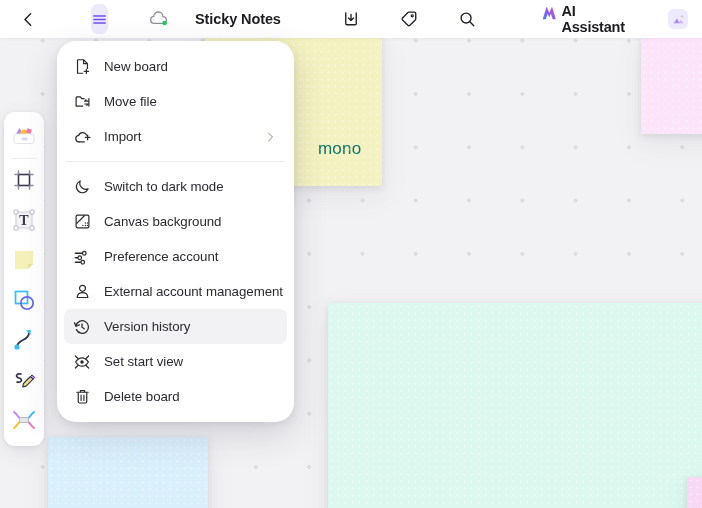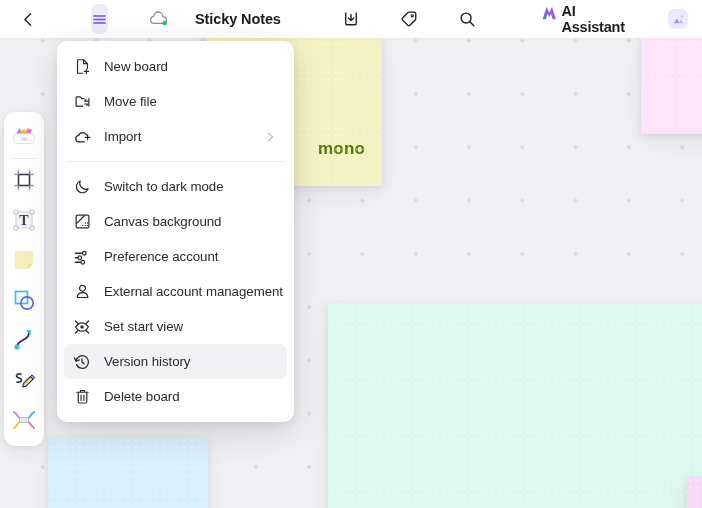--- a/index.html
+++ b/index.html
@@ -27,23 +27,22 @@
   }
   .note-inner::after{
     content:""; position:absolute; inset:0;
     background-image:radial-gradient(circle, rgba(255,255,255,.55) 1.1px, transparent 1.2px);
     background-size:7px 7px;
     opacity:.55; pointer-events:none;
   }
   .note-text {
     position:absolute;
     font-size:17px;
-    color:#4d7c0f;
+    color:#0f766e;
     letter-spacing:.2px;
-    font-weight:bold;
   }
 
   #note-yellow { left:206px; top:34px; width:176px; height:152px; }
   #note-pink   { left:641px; top:34px; width:115px; height:100px; }
   #note-green  { left:328px; top:303px; width:400px; height:228px; }
   #note-blue   { left:48px;  top:437px; width:160px; height:95px; }
   #note-pink2  { left:687px; top:477px; width:60px;  height:60px; }
 
   
   #left-toolbar {
@@ -98,21 +97,21 @@
   #collapse-btn {
     width:22px; height:26px; display:flex; align-items:center; justify-content:center;
     cursor:pointer;
   }
 
   
   #dropdown {
     position:absolute; left:57px; top:41px;
     width:237px;
     background:#ffffff;
-    border-radius:10px;
+    border-radius:19px;
     box-shadow:0 2px 8px rgba(50,50,70,.10), 0 12px 34px rgba(50,50,70,.17);
     padding:8px 7px;
     z-index:40;
   }
   .menu-item {
     display:flex; align-items:center;
     height:35px;
     padding:0 9px;
     border-radius:7px;
     cursor:pointer;
@@ -454,47 +453,47 @@
   <div class="menu-item">
     <span class="mi-icon">
       <svg width="17" height="17" viewBox="0 0 24 24">
         <circle cx="12" cy="7.5" r="4.2" fill="none" stroke="#2b2b33" stroke-width="1.7"></circle>
         <path d="M4.5 20.5 C4.5 15.8, 8 13.5, 12 13.5 C16 13.5, 19.5 15.8, 19.5 20.5 Z" fill="none" stroke="#2b2b33" stroke-width="1.7" stroke-linejoin="round"></path>
       </svg>
     </span>
     <span class="mi-label">External account management</span>
   </div>
 
+  <div class="menu-item hovered">
+    <span class="mi-icon">
+      <svg width="18" height="18" viewBox="0 0 24 24">
+        <path d="M4 10.5 A8.4 8.4 0 1 1 4.6 15.5" fill="none" stroke="#2b2b33" stroke-width="1.7" stroke-linecap="round"></path>
+        <path d="M2 6.5 L4 11 L8.5 9.2" fill="none" stroke="#2b2b33" stroke-width="1.7" stroke-linecap="round" stroke-linejoin="round"></path>
+        <path d="M12 8 v4.4 l3 2" fill="none" stroke="#2b2b33" stroke-width="1.7" stroke-linecap="round" stroke-linejoin="round"></path>
+      </svg>
+    </span>
+    <span class="mi-label">Version history</span>
+  </div>
+
   <div class="menu-item">
     <span class="mi-icon">
       <svg width="18" height="18" viewBox="0 0 24 24">
         <path d="M3.5 12 C6 8, 9 6.4, 12 6.4 C15 6.4, 18 8, 20.5 12 C18 16, 15 17.6, 12 17.6 C9 17.6, 6 16, 3.5 12 Z" fill="none" stroke="#2b2b33" stroke-width="1.7" stroke-linejoin="round"></path>
         <circle cx="12" cy="12" r="2.3" fill="#2b2b33"></circle>
         <g stroke="#2b2b33" stroke-width="1.7" stroke-linecap="round">
           <path d="M3.2 4 L6.6 7.4"></path>
             <path d="M20.8 4 L17.4 7.4"></path>
           <path d="M3.2 20 L6.6 16.6"></path>
             <path d="M20.8 20 L17.4 16.6"></path>
         </g>
       </svg>
     </span>
     <span class="mi-label">Set start view</span>
   </div>
 
-  <div class="menu-item hovered">
-    <span class="mi-icon">
-      <svg width="18" height="18" viewBox="0 0 24 24">
-        <path d="M4 10.5 A8.4 8.4 0 1 1 4.6 15.5" fill="none" stroke="#2b2b33" stroke-width="1.7" stroke-linecap="round"></path>
-        <path d="M2 6.5 L4 11 L8.5 9.2" fill="none" stroke="#2b2b33" stroke-width="1.7" stroke-linecap="round" stroke-linejoin="round"></path>
-        <path d="M12 8 v4.4 l3 2" fill="none" stroke="#2b2b33" stroke-width="1.7" stroke-linecap="round" stroke-linejoin="round"></path>
-      </svg>
-    </span>
-    <span class="mi-label">Version history</span>
-  </div>
-
   <div class="menu-item">
     <span class="mi-icon">
       <svg width="17" height="17" viewBox="0 0 24 24">
         <path d="M4 6 H20" stroke="#2b2b33" stroke-width="1.7" stroke-linecap="round"></path>
         <path d="M9 6 V3.8 h6 V6" fill="none" stroke="#2b2b33" stroke-width="1.7" stroke-linejoin="round"></path>
         <path d="M6 6 v13.5 a1.7 1.7 0 0 0 1.7 1.7 h8.6 a1.7 1.7 0 0 0 1.7 -1.7 V6" fill="none" stroke="#2b2b33" stroke-width="1.7" stroke-linejoin="round"></path>
         <path d="M10 10 v7.5 M14 10 v7.5" stroke="#2b2b33" stroke-width="1.6" stroke-linecap="round"></path>
       </svg>
     </span>
     <span class="mi-label">Delete board</span>

